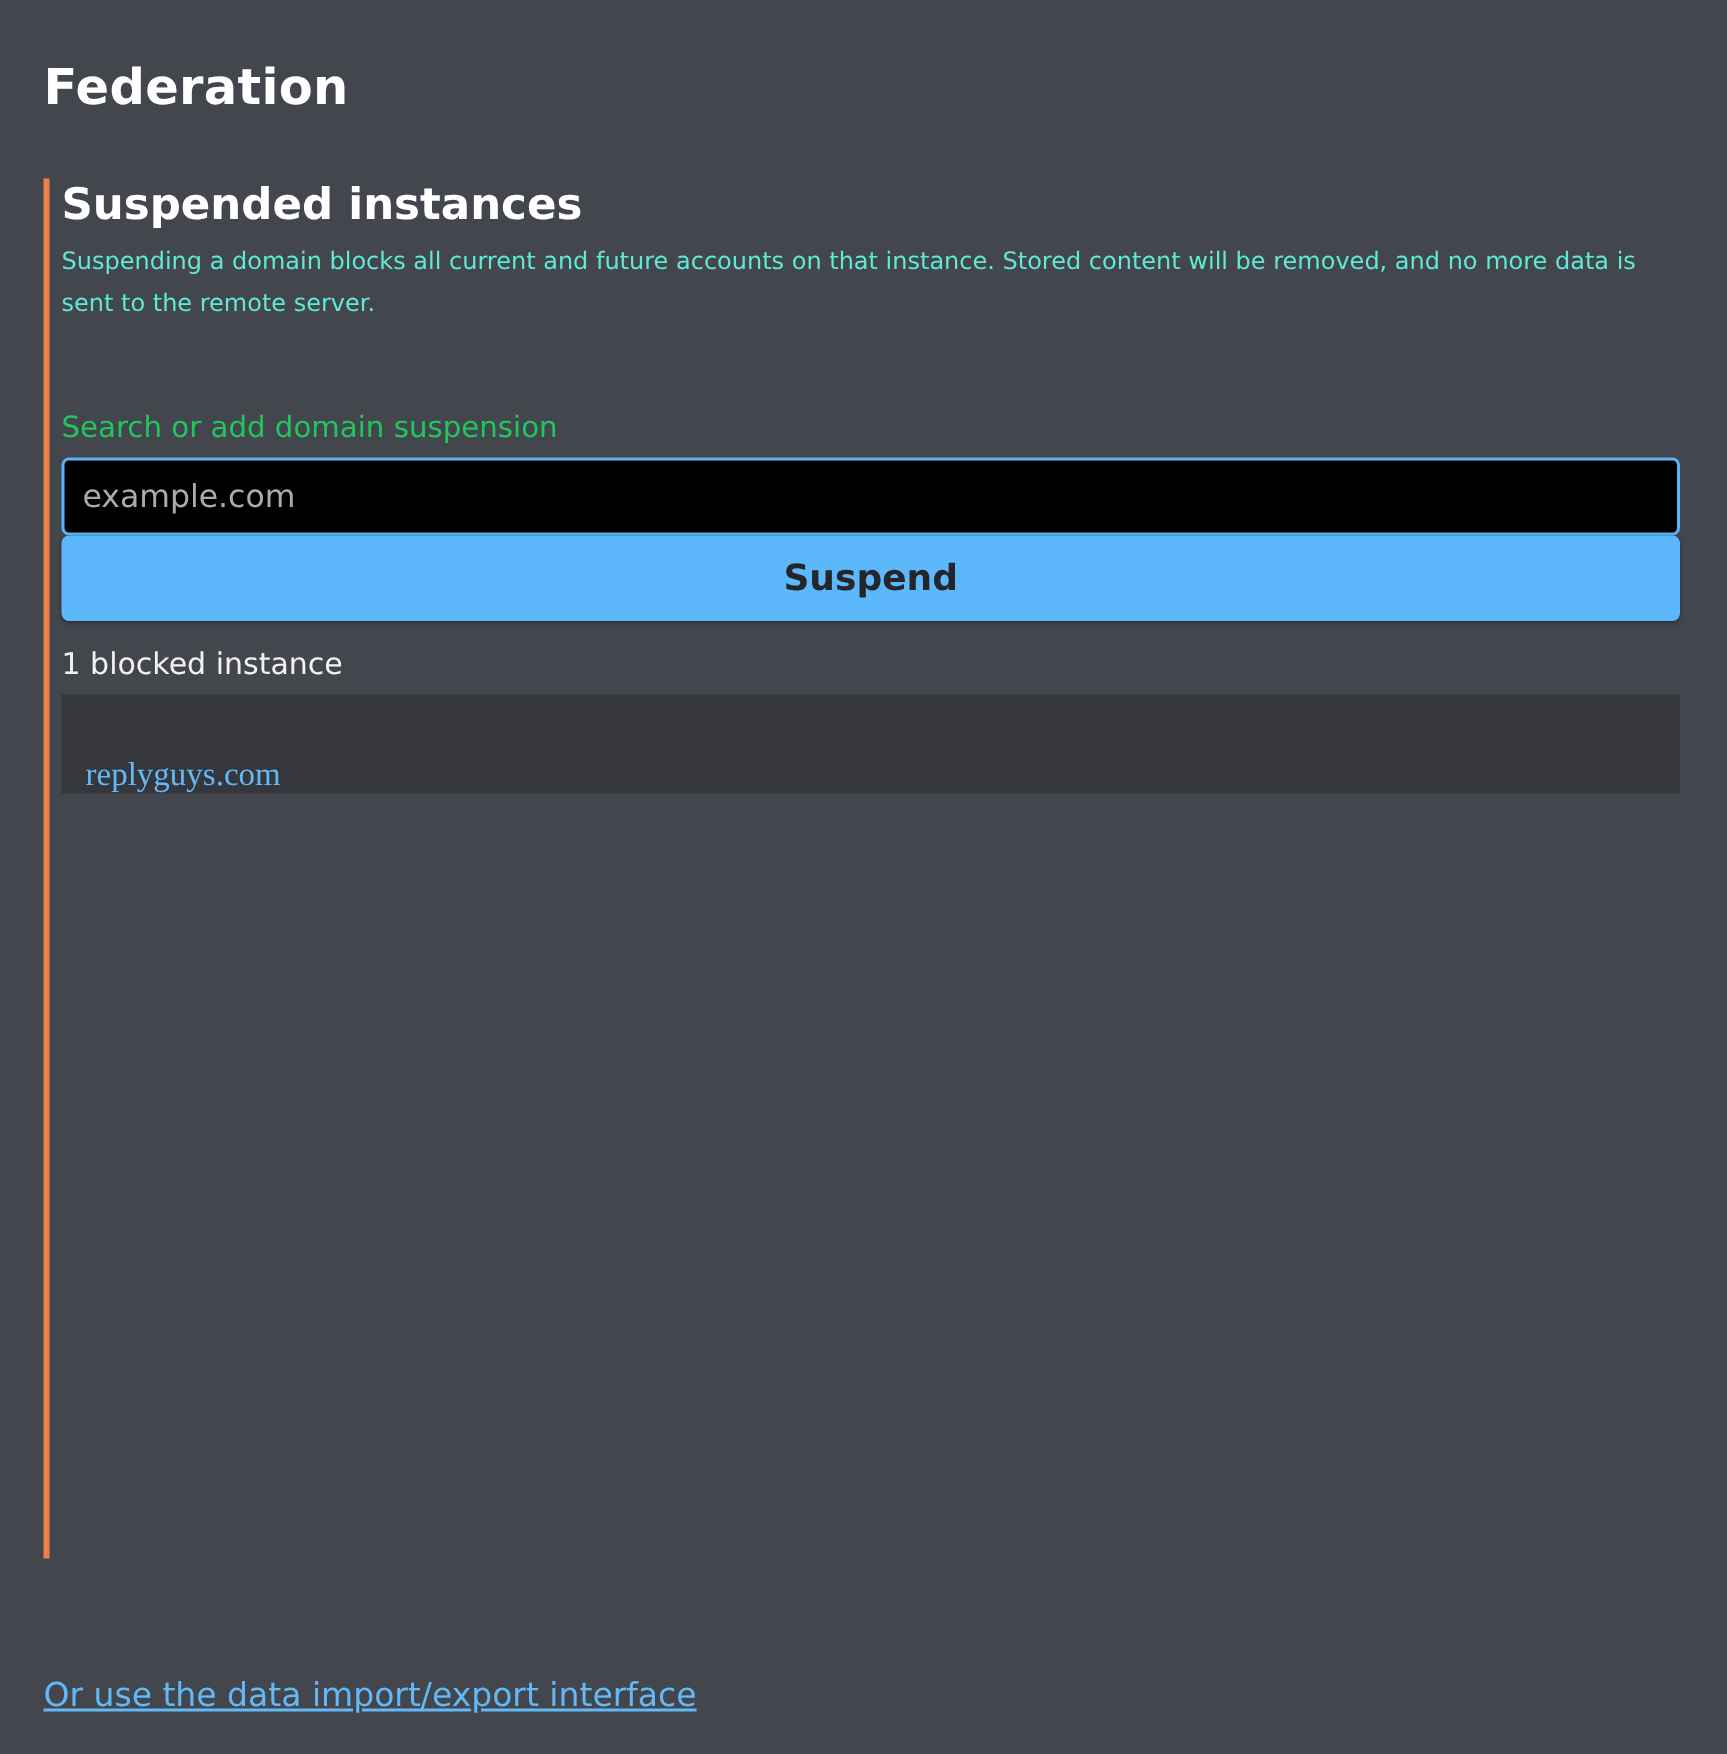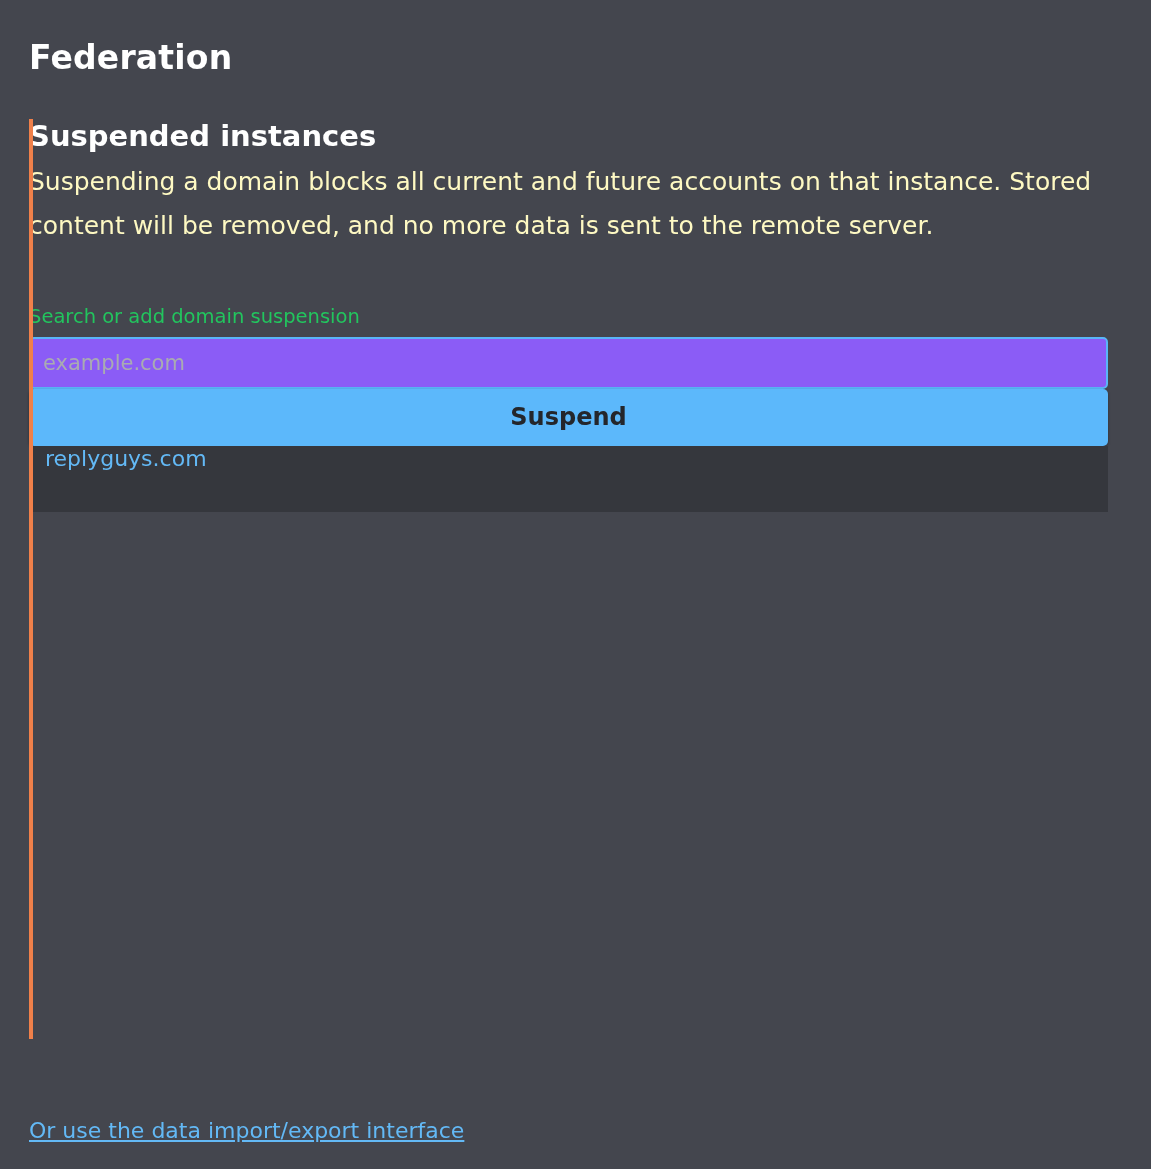--- a/index.html
+++ b/index.html
@@ -24,58 +24,59 @@
   .page-title {
     font-size: 33px;
     font-weight: bold;
     color: #ffffff;
     padding: 38px 0 0 29px;
     letter-spacing: 0.2px;
   }
   .section {
     position: relative;
     margin: 42px 0 0 29px;
+    padding-left: 12px;
     width: 1110px;
     box-sizing: border-box;
   }
   .accent-bar {
     position: absolute;
     left: 0;
     top: 0;
     width: 4px;
     height: 920px;
     background: #f0804a;
   }
   .section-title {
     font-size: 29px;
     font-weight: bold;
     color: #ffffff;
     margin: 0 0 6px 0;
     line-height: 1.2;
   }
   .section-desc {
-    font-size: 25px;
+    font-size: 16px;
     line-height: 1.78;
-    color: #fef9c3;
+    color: #5eead4;
     max-width: 1070px;
     font-weight: 400;
   }
   .field-label {
     font-size: 19.5px;
     font-weight: normal;
     color: #22c55e;
     margin-top: 56px;
     margin-bottom: 9px;
   }
   .domain-input {
     display: block;
     box-sizing: border-box;
     width: 1079px;
     height: 52px;
-    background: #8b5cf6;
+    background: #000000;
     border: 2px solid #59b5f7;
     border-radius: 5px;
     color: #ffffff;
     font-size: 21px;
     font-family: "DejaVu Sans", "Liberation Sans", sans-serif;
     padding: 0 12px;
     outline: none;
   }
   .domain-input::placeholder {
     color: #a9abb2;
@@ -104,23 +105,24 @@
   }
   .instance-list {
     width: 1079px;
   }
   .instance-row {
     box-sizing: border-box;
     width: 1079px;
     height: 66px;
     background: #35373d;
     display: flex;
-    align-items: flex-start;
+    align-items: flex-end;
     justify-content: space-between;
     padding: 0 16px;
+    font-family: Liberation Serif, serif;
   }
   .instance-domain {
     font-size: 22px;
     color: #63b9f6;
     cursor: pointer;
   }
   .instance-date {
     font-size: 22px;
     color: #63b9f6;
   }
@@ -151,20 +153,21 @@
     <div class="section-desc">
       <div>Suspending a domain blocks all current and future accounts on that instance. Stored content will be removed, and no more data is sent to the remote server.</div>
     </div>
 
     <div class="field-label">Search or add domain suspension</div>
 
     <input class="domain-input" type="text" placeholder="example.com" style="">
 
     <button class="suspend-button">Suspend</button>
 
+    <div class="count-line">1 blocked instance</div>
 
     <div class="instance-list">
       <div class="instance-row">
         <span class="instance-domain">replyguys.com</span>
       </div>
     </div>
   </div>
 
   <div class="footer-link-wrap">
     <a class="footer-link" href="#">Or use the data import/export interface</a>

